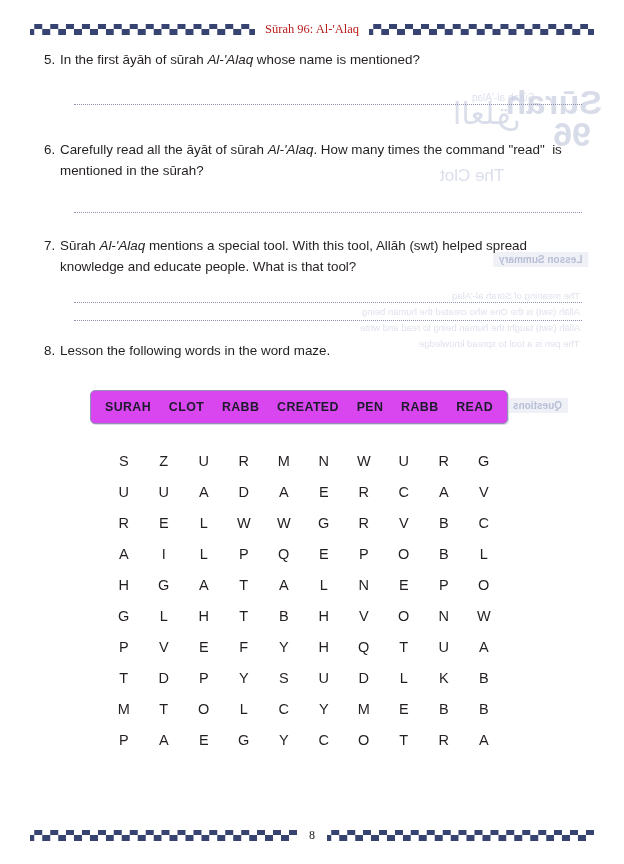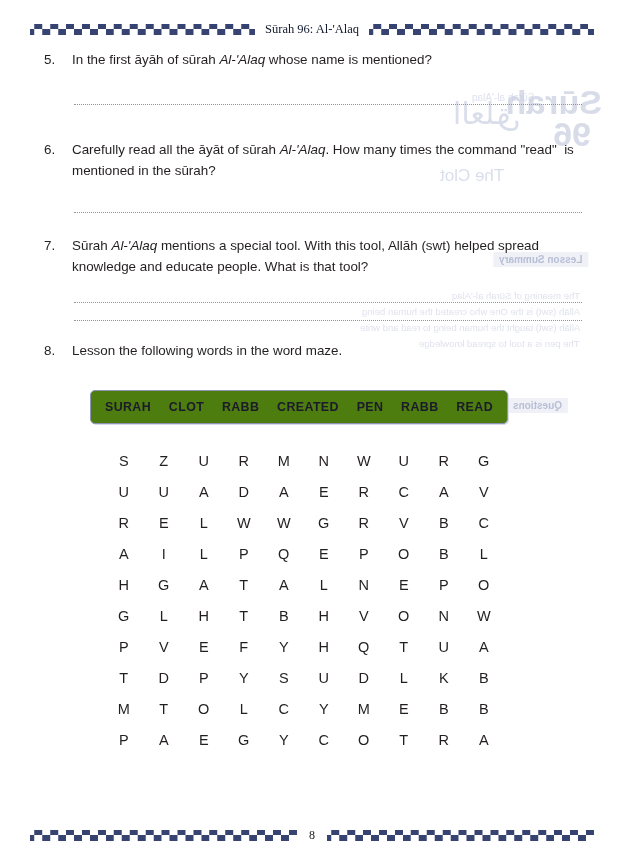--- a/index.html
+++ b/index.html
@@ -45,21 +45,21 @@
     line-height: 11px;
     letter-spacing: -0.5px;
     white-space: nowrap;
     font-family: "DejaVu Sans", sans-serif;
     opacity: .95;
   }
   .header-title {
     flex: 0 0 auto;
     padding: 0 10px;
     font-size: 12.5px;
-    color: #0f172a;
+    color: #b91c1c;
     white-space: nowrap;
     font-family: "Liberation Serif", serif;
   }
   .page-number {
     flex: 0 0 auto;
     padding: 0 12px;
     font-size: 12px;
     color: #1a1a1a;
     font-family: "Liberation Serif", serif;
   }
@@ -145,41 +145,41 @@
     font-family: "Liberation Sans", sans-serif;
   }
   .q .num {
     position: absolute;
     left: 0;
     top: 0;
     width: 22px;
     text-align: left;
   }
   .q .body {
-    margin-left: 28px;
+    margin-left: 16px;
     display: block;
   }
   .q i { font-style: italic; }
 
   .ans-line {
     position: absolute;
     left: 74px;
     width: 508px;
     border-top: 1.1px dotted #8d93ae;
     height: 0;
   }
 
   
   .wordbank {
     position: absolute;
     left: 90px;
     top: 390px;
     width: 418px;
     height: 34px;
-    background: #4d7c0f;
+    background: #d946ef;
     border: 1.3px solid #8f93b4;
     border-radius: 5px;
     box-shadow: 1px 1px 0 #d7dae8;
     display: flex;
     align-items: center;
     justify-content: space-between;
     padding: 7px 14px;
     box-sizing: border-box;
   }
   .wordbank span {

